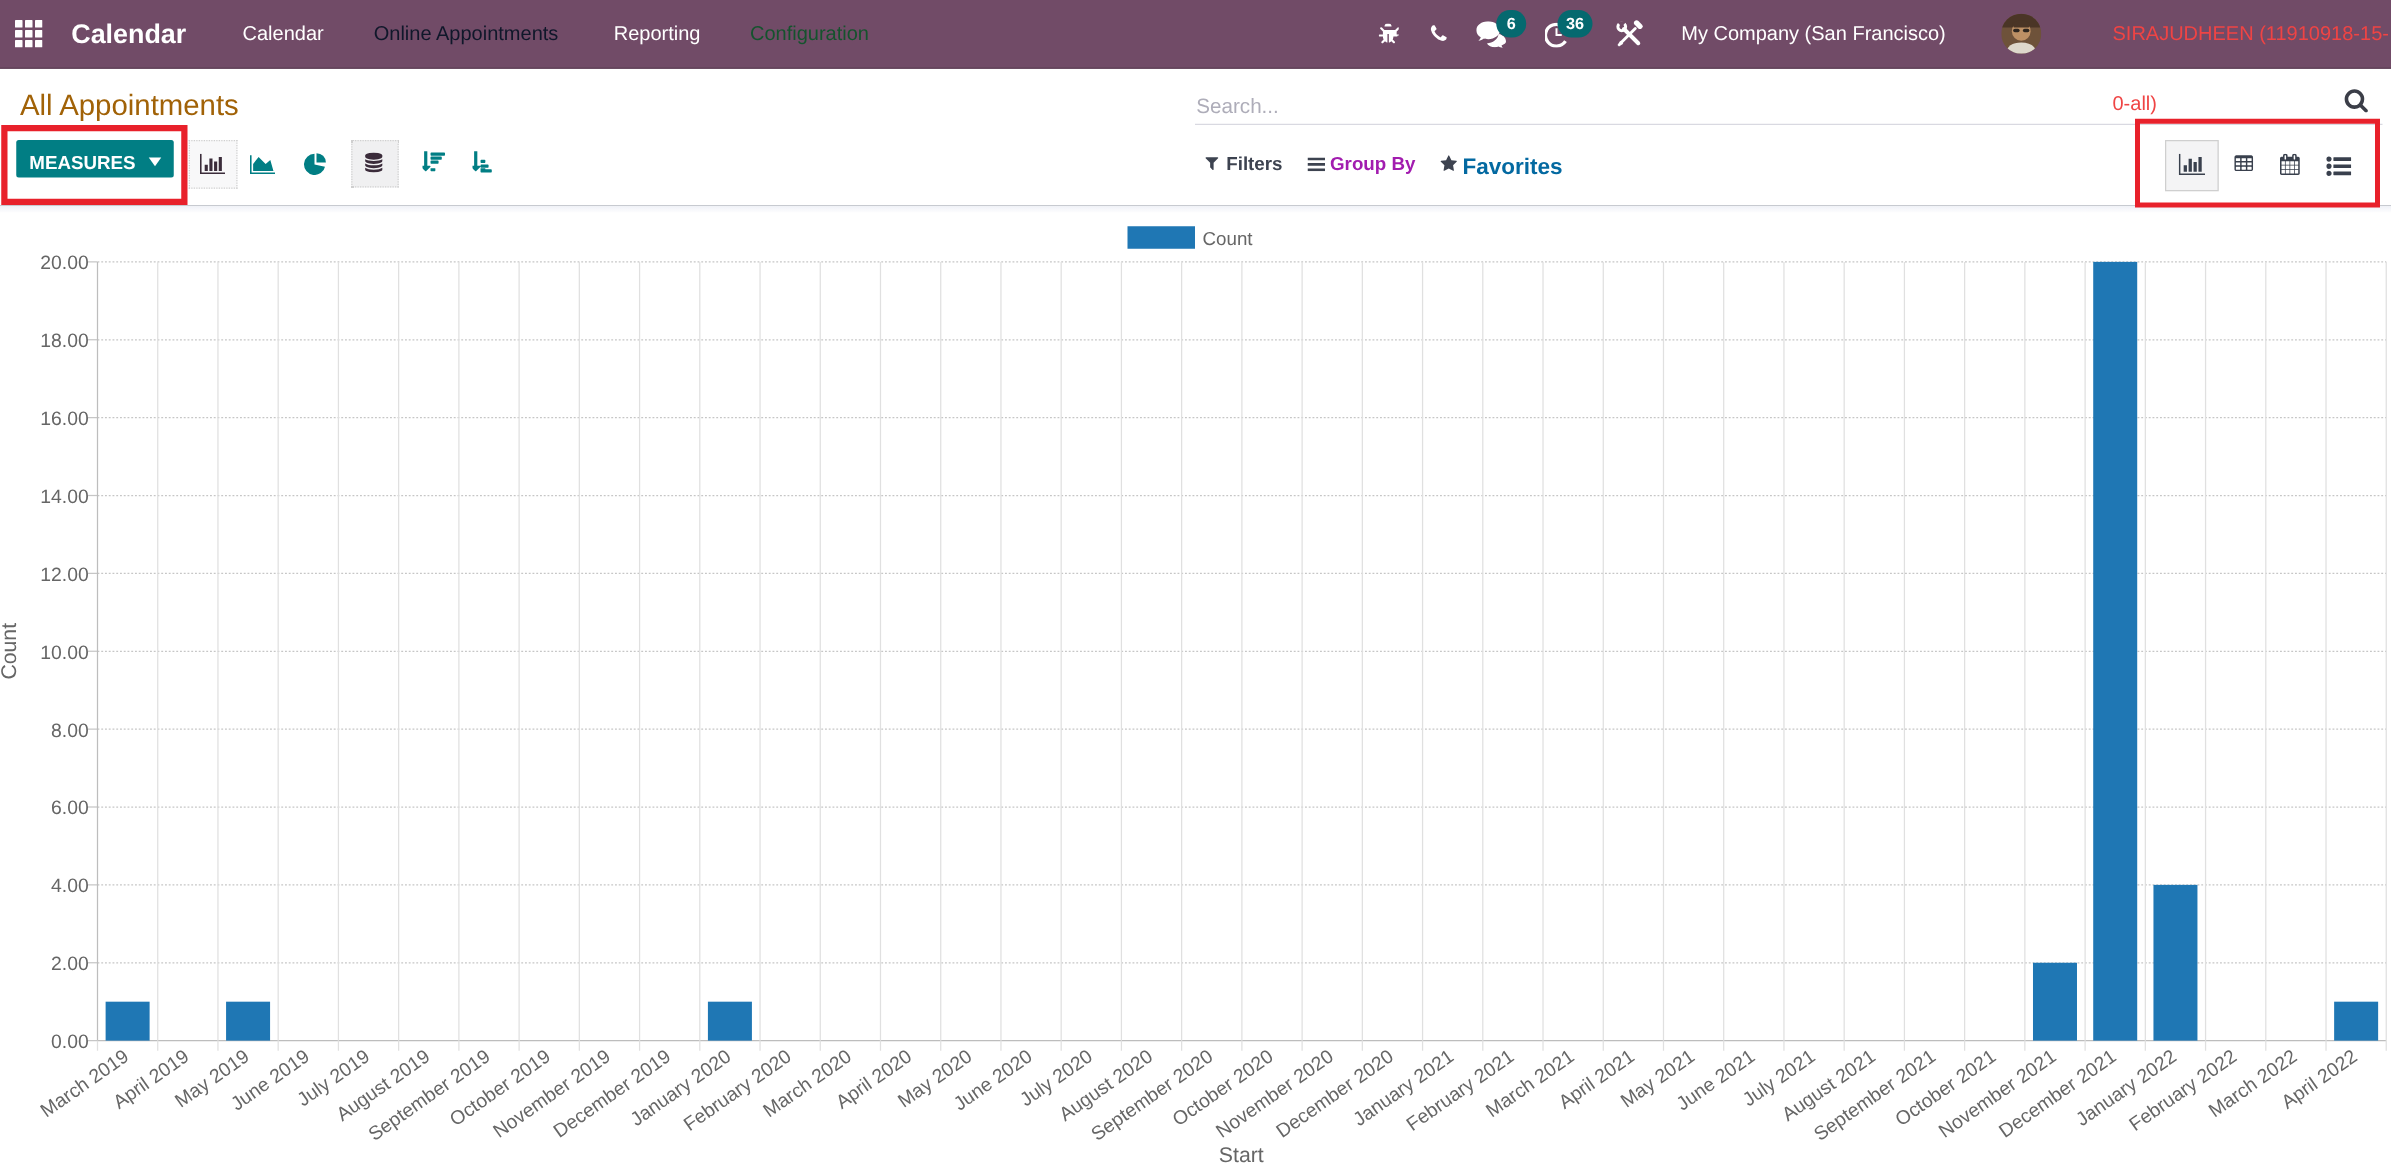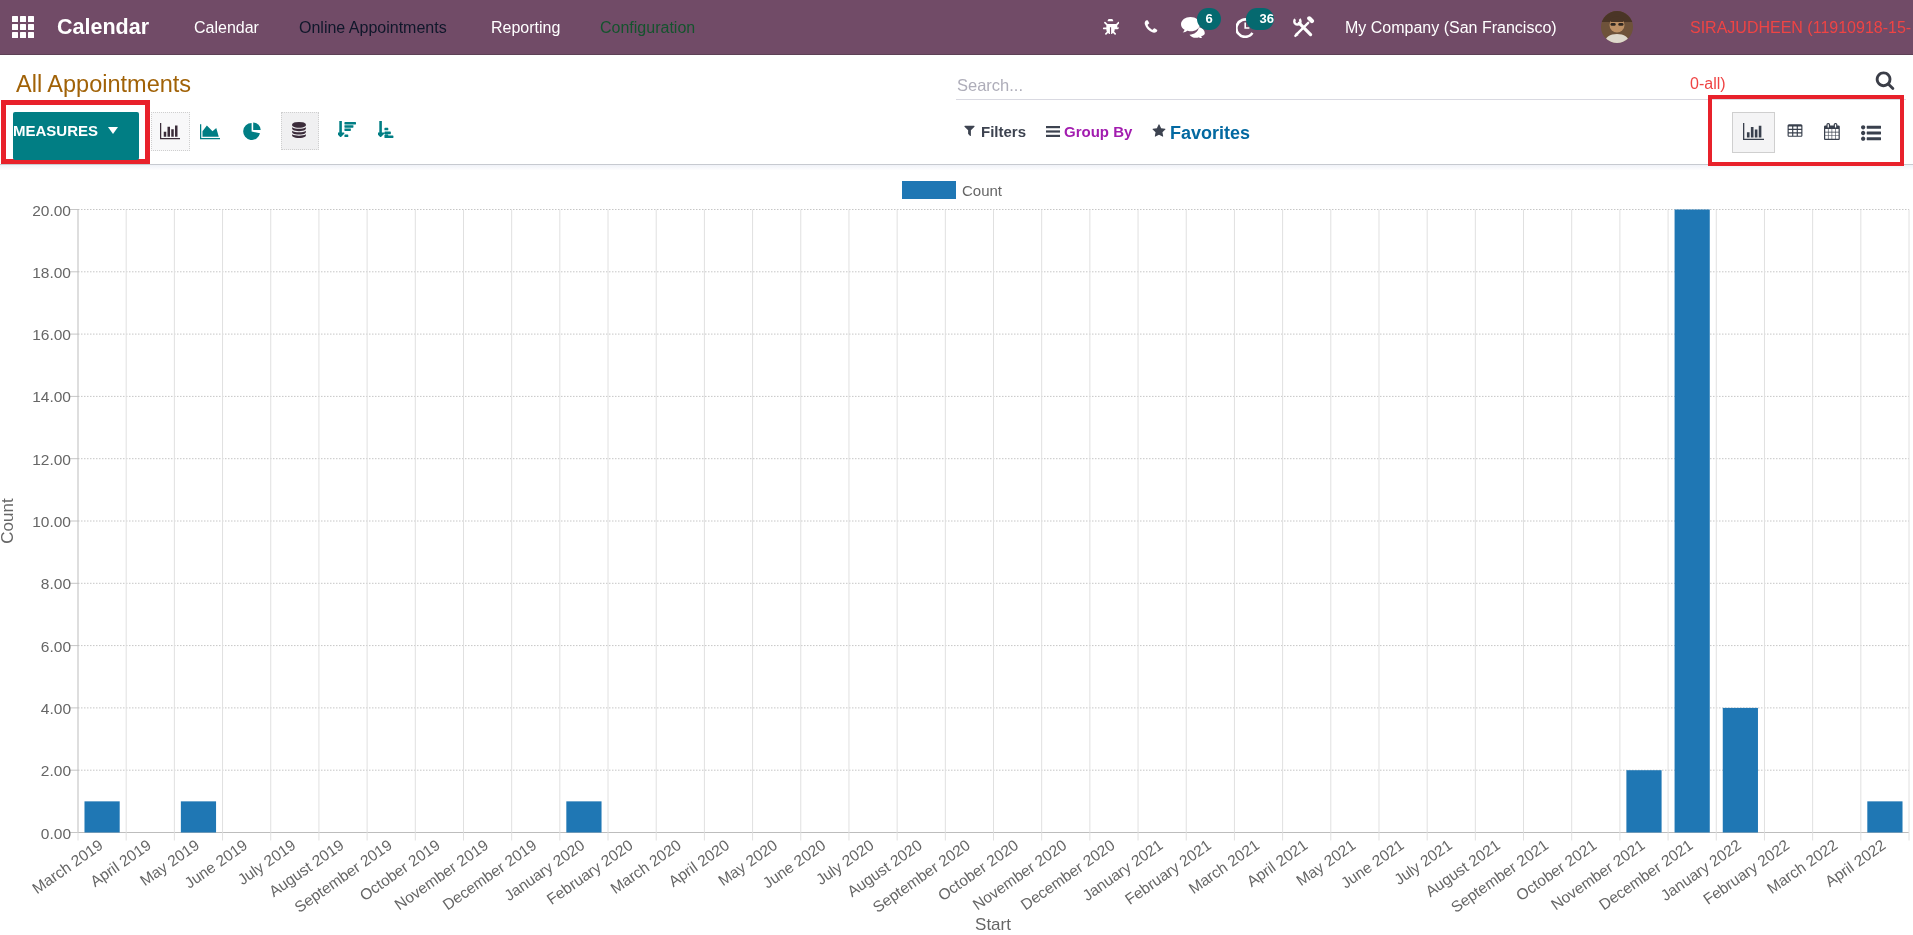--- a/index.html
+++ b/index.html
@@ -39,21 +39,21 @@
 <g stroke="#fff" stroke-linecap="round">
       <line x1="7.2" y1="7.2" x2="18.6" y2="18.6" stroke-width="3.2"></line>
       <line x1="16.2" y1="6.8" x2="5.4" y2="17.6" stroke-width="2.4"></line>
     </g>
 <circle cx="5.4" cy="5.4" r="3.1" fill="none" stroke="#fff" stroke-width="2.4"></circle>
 <path fill="#714B67" d="M5.4 5.4 L1.2 1.2 L9.6 0.8 Z"></path>
 <rect x="14.6" y="1.6" width="8" height="4.2" rx="2.1" fill="#fff" transform="rotate(45 18.6 3.7)"></rect>
 <path fill="#fff" d="M4.2 16.6 l2.4 2.4 -3.4 2.2 -1.2-1.2 z"></path>
   </svg>
 <div class="abs" style="left:1197px;top:8px;width:24px;height:22px;border-radius:11px;background:#05696f;color:#fff;font-size:13px;font-weight:bold;text-align:center;line-height:22px">6</div>
-<div class="abs" style="left:1246px;top:8px;width:28px;height:22px;border-radius:11px;background:#05696f;color:#fff;font-size:13px;font-weight:bold;text-align:right;line-height:22px">36</div>
+<div class="abs" style="left:1246px;top:8px;width:28px;height:22px;border-radius:11px;background:#05696f;color:#fff;font-size:13px;font-weight:bold;text-align:center;line-height:22px">36</div>
 <div class="abs" style="left:1345px;top:0;height:55px;line-height:56px;color:#fff;font-size:16px">My Company (San Francisco)</div>
 <svg class="abs" style="left:1601px;top:11px" width="32" height="32" viewBox="0 0 32 32">
 <defs>
       <clipPath id="av">
         <circle cx="16" cy="16" r="16"></circle>
       </clipPath>
     </defs>
 <g clip-path="url(#av)">
 <rect width="32" height="32" fill="#6e523a"></rect>
 <rect y="0" width="32" height="11" fill="#4a3526"></rect>
@@ -67,21 +67,21 @@
 <div class="abs" style="left:1690px;top:0;height:50px;line-height:56px;color:#ef4444;font-size:16px">SIRAJUDHEEN (11910918-15-0-all)</div>
 <div class="abs" style="left:16px;top:71px;font-size:23.5px;color:#a16207">All Appointments</div>
 <div class="abs" style="left:957px;top:76px;font-size:16.5px;color:#aeadb9">Search...</div>
 <div class="abs" style="left:956px;top:99px;width:950px;height:1px;background:#d9d9e1"></div>
 <svg style="position:absolute;left:1875px;top:70px" width="20" height="20.0" viewBox="0 0 1792 1792">
     <path fill="#3b3e48" d="M1216 832q0-185-131.5-316.5t-316.5-131.5-316.5 131.5-131.5 316.5 131.5 316.5 316.5 131.5 316.5-131.5 131.5-316.5zm512 832q0 52-38 90t-90 38q-54 0-90-38l-343-342q-179 124-399 124-143 0-273.5-55.5t-225-150-150-225-55.5-273.5 55.5-273.5 150-225 225-150 273.5-55.5 273.5 55.5 225 150 150 225 55.5 273.5q0 220-124 399l343 343q37 37 37 90z"></path>
   </svg>
 <div class="abs" style="left:0;top:164px;width:1913px;height:1px;background:#c7cad0"></div>
 <div class="abs" style="left:0;top:165px;width:1913px;height:5px;background:linear-gradient(#f0f2f8,#fdfdfe)"></div>
 <div class="abs" style="left:1px;top:100px;width:149px;height:64px;border:5px solid #e8212b"></div>
-<div class="abs" style="left:13px;top:112px;width:126px;height:48px;background:#017e84;border-radius:2px;color:#fff;font-size:15px;font-weight:bold;line-height:38px;text-align:left">MEASURES<span style="display:inline-block;vertical-align:2px;margin-left:10px;width:0;height:0;border-left:5.5px solid transparent;border-right:5.5px solid transparent;border-top:7.5px solid #fff"></span></div>
+<div class="abs" style="left:13px;top:112px;width:126px;height:30px;background:#017e84;border-radius:2px;color:#fff;font-size:15px;font-weight:bold;line-height:38px;text-align:center">MEASURES<span style="display:inline-block;vertical-align:2px;margin-left:10px;width:0;height:0;border-left:5.5px solid transparent;border-right:5.5px solid transparent;border-top:7.5px solid #fff"></span></div>
 <div class="abs" style="left:151px;top:111.5px;width:39px;height:39px;border:1px dotted #cfcfcf;background:#f8f8f9"></div>
 <svg style="position:absolute;left:160px;top:123px" width="20" height="17.5" viewBox="0 0 2048 1792">
     <path fill="#3b2c3a" d="M640 896v512h-256v-512h256zm384-512v1024h-256v-1024h256zm1024 1152v128h-2048v-1664h128v1536h1920zm-640-896v768h-256v-768h256zm384-384v1152h-256v-1152h256z"></path>
   </svg>
 <svg style="position:absolute;left:200px;top:123px" width="20" height="17.5" viewBox="0 0 2048 1792">
     <path fill="#017e84" d="M2048 1536v128h-2048v-1536h128v1408h1920zm-384-1024l256 896h-1664v-576l448-576 576 576z"></path>
   </svg>
 <svg class="abs" style="left:243px;top:122px" width="18" height="18" viewBox="0 0 18 18">
 <path fill="#017e84" d="M8.6 9.5 L8.6 1 A8.5 8.5 0 1 0 17 11.3 Z"></path>
 <path fill="#017e84" d="M10.2 8 L10.2 0.5 A7.5 7.5 0 0 1 17.7 8 Z"></path>

